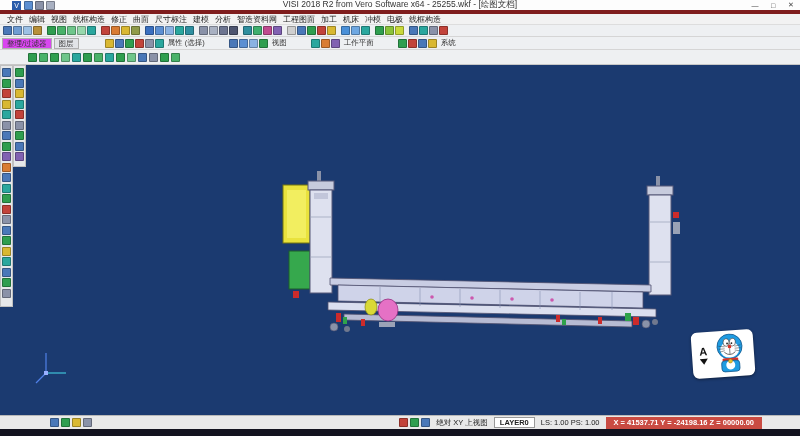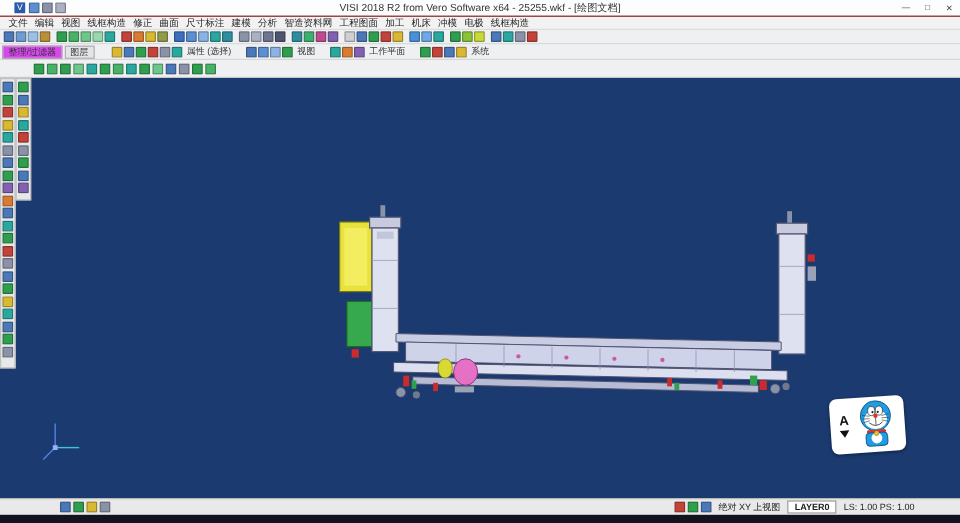--- a/index.html
+++ b/index.html
@@ -1,37 +1,37 @@
 <!DOCTYPE html>
 <html><head>
 <meta charset="utf-8">
 <style>
   *{box-sizing:border-box;margin:0;padding:0}
   html,body{width:800px;height:436px;overflow:hidden}
   body{font-family:"Liberation Sans",sans-serif;background:#e8e8e8}
 
-  .titlebar{height:14px;background:#fdfdfd;border-bottom:1px solid #7f1d1d;display:flex;align-items:center;font-size:8.5px;color:#333;position:relative;padding-left:12px}
+  .titlebar{height:14px;background:#fdfdfd;border-bottom:4px solid #7f1d1d;display:flex;align-items:center;font-size:8.5px;color:#333;position:relative;padding-left:12px}
   .app-icon{width:9px;height:9px;background:#2a5caa;color:#fff;font-size:7px;line-height:9px;text-align:center;margin-right:3px;flex:none}
   .qat{display:flex;gap:2px;z-index:2}
   .title-text{position:absolute;left:0;right:0;text-align:center;pointer-events:none;white-space:nowrap}
   .win-controls{margin-left:auto;display:flex;height:100%;z-index:2}
   .win-btn{width:18px;display:flex;align-items:center;justify-content:center;font-size:7px;color:#444;cursor:default}
 
   .menubar{height:11px;background:#f2f2f2;display:flex;align-items:center;font-size:8px;color:#222;padding-left:4px;border-bottom:1px solid #ddd;white-space:nowrap}
   .menu-item{padding:0 3px}
 
   .tbrow1{height:12px;background:#eef0f2;display:flex;align-items:center;padding-left:3px;border-bottom:1px solid #d5d5d5;gap:5px}
   .tgroup{display:flex;gap:1px}
   .ticon{width:9px;height:9px;border:1px solid rgba(0,0,0,.28);border-radius:1px;display:inline-block;flex:none}
 
   .ribbonrow{height:13px;background:#eef0f2;display:flex;align-items:center;padding-left:2px;border-bottom:1px solid #d5d5d5;font-size:7.5px;color:#333;white-space:nowrap}
   .ptab{border:1px solid #b0b0b0;background:#e2e4e8;padding:0 4px;height:11px;line-height:10px;margin-right:2px}
   .ptab.active{background:#d946ef}
   .rgroups{display:flex;align-items:center}
-  .rgroup{display:flex;align-items:center;gap:1px;margin-left:12px}
+  .rgroup{display:flex;align-items:center;gap:1px;margin-left:24px}
   .rlabel{margin-left:3px;white-space:nowrap}
 
   .panelrow{height:15px;background:#eef0f2;display:flex;align-items:center;padding-left:28px;gap:2px;border-bottom:1px solid #c8c8c8}
 
   .workspace{height:350px;background:#1b3a70;position:relative;overflow:hidden}
   .vtoolbar{position:absolute;background:#e6e8ea;border:1px solid #c0c0c0;display:flex;flex-direction:column;align-items:center;gap:1.5px;padding-top:2px}
   #vt1{left:0;top:0;width:13px;height:242px}
   #vt2{left:13px;top:0;width:13px;height:102px}
   .model-svg{position:absolute;left:0;top:0}
 
@@ -354,16 +354,17 @@
     </span>
   <span class="spacer"></span>
   <span class="sb-icons">
       <span class="ticon" style="background: rgb(194, 67, 58);"></span>
       <span class="ticon" style="background: rgb(47, 158, 79);"></span>
       <span class="ticon" style="background: rgb(74, 120, 184);"></span>
     </span>
   <span>绝对 XY 上视图</span>
   <span class="layer-box">LAYER0</span>
   <span>LS: 1.00 PS: 1.00</span>
+  <span class="coords" style="background: rgb(201, 75, 66);">X = 41537.71 Y = -24198.16 Z = 00000.00</span>
   <span class="sb-end"></span>
 </div>
 
 <div class="taskbar"></div>
 
 </body></html>

